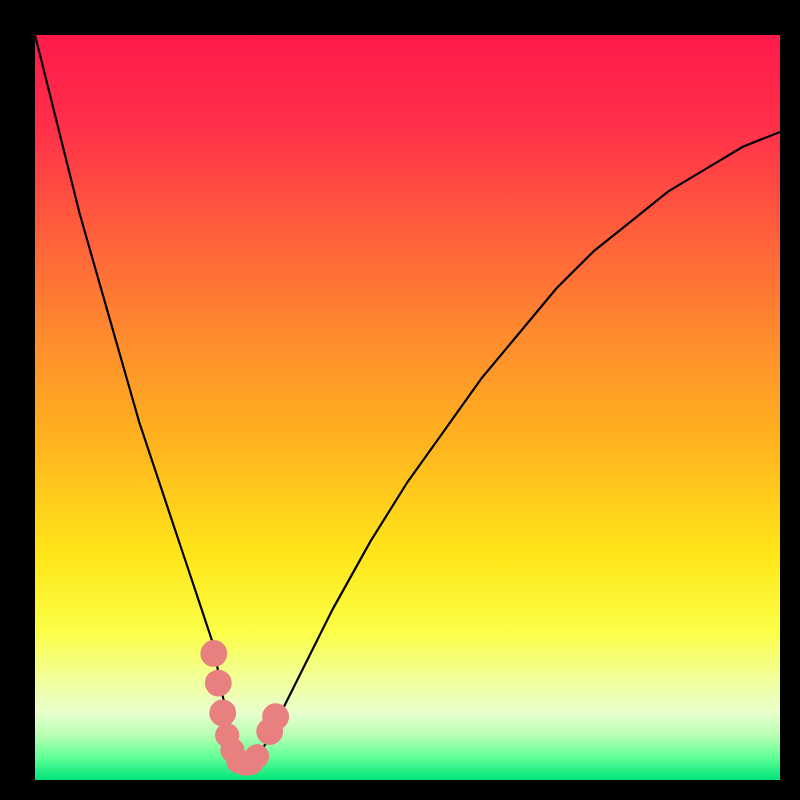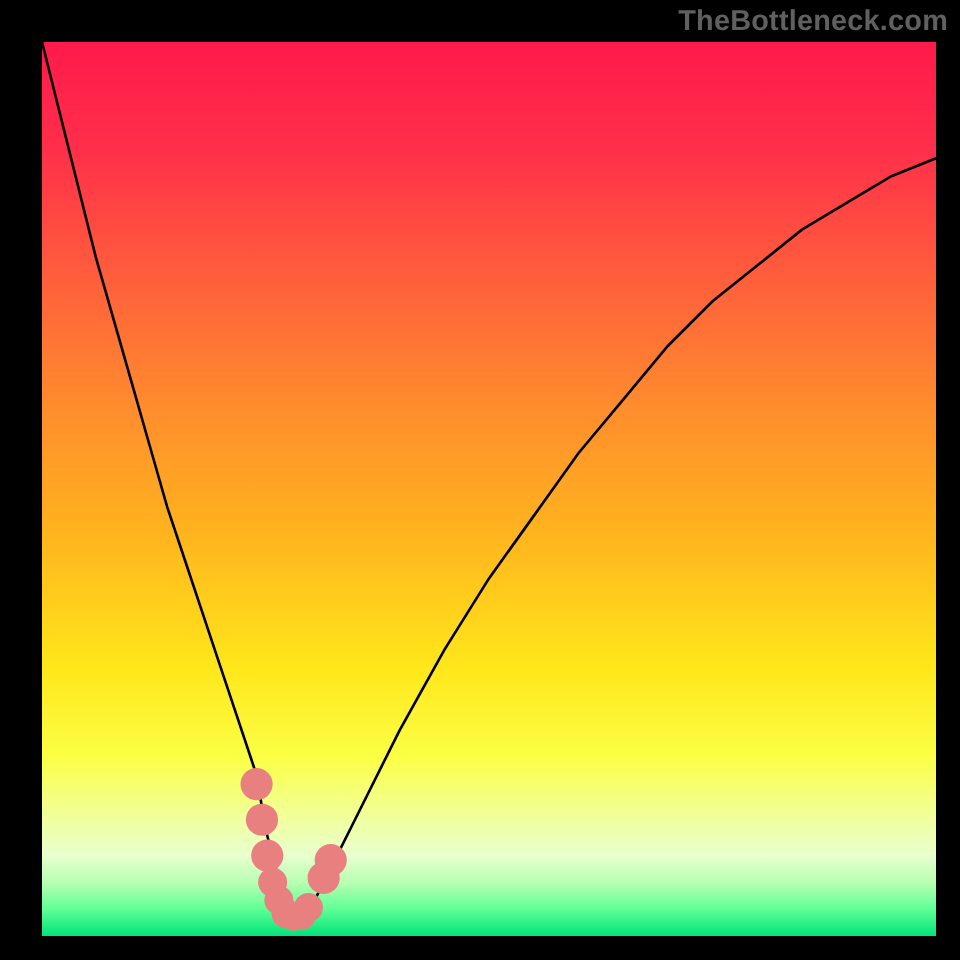--- a/index.html
+++ b/index.html
@@ -27,21 +27,20 @@
     z-index: 5;
   }
   svg {
     display: block;
   }
 </style>
 </head>
 <body>
 
 <div class="frame">
-  <div class="watermark">TheBottleneck.com</div>
 
   <svg id="chart-svg" width="800" height="800" viewBox="0 0 800 800">
     <defs>
       <linearGradient id="bg-grad" x1="0" y1="0" x2="0" y2="1">
           <stop offset="0%" stop-color="#ff1a4b"></stop>
           <stop offset="12%" stop-color="#ff2f4a"></stop>
           <stop offset="25%" stop-color="#ff5a3d"></stop>
           <stop offset="40%" stop-color="#ff8a2e"></stop>
           <stop offset="55%" stop-color="#ffb41e"></stop>
           <stop offset="70%" stop-color="#ffe71a"></stop>

